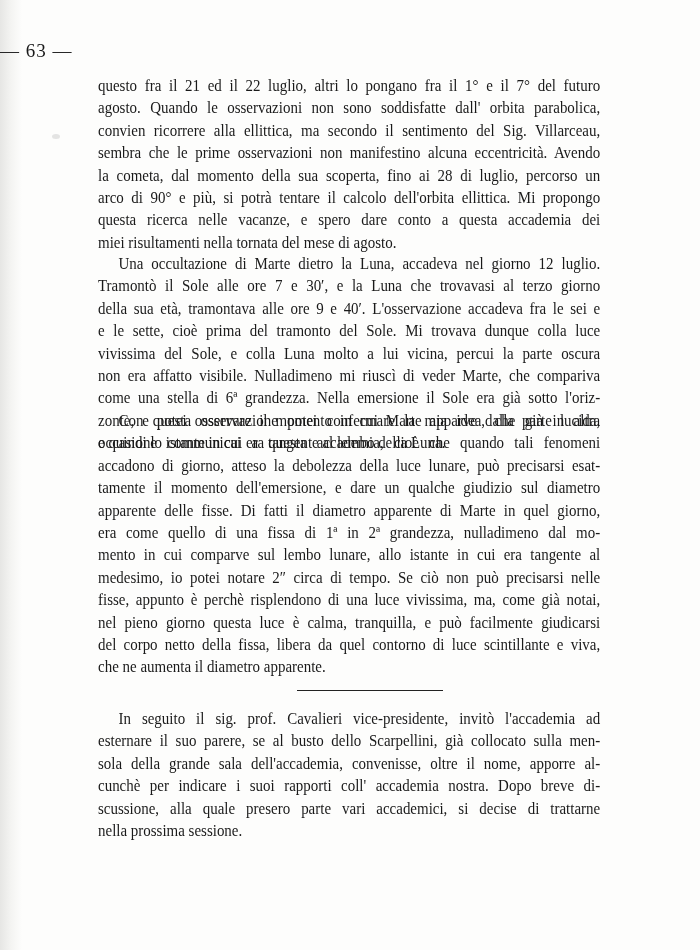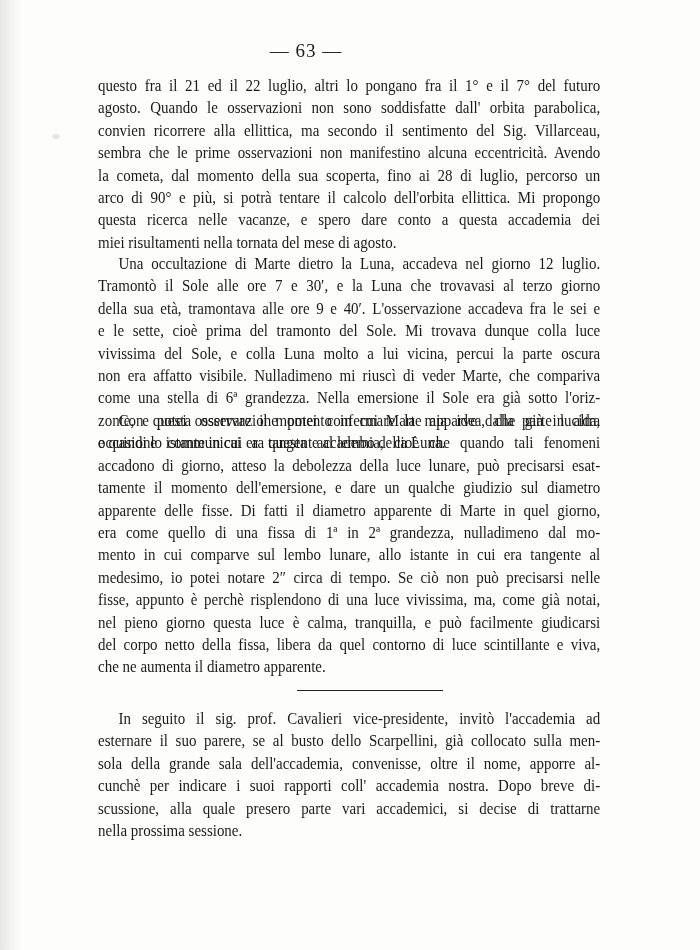--- a/index.html
+++ b/index.html
@@ -19,21 +19,21 @@
       position: absolute;
       left: 0; top: 0; bottom: 0;
       width: 22px;
       background: linear-gradient(to right, #e6e6e4 0%, #f4f4f2 50%, rgba(253,253,252,0) 100%);
     }
     .page-number {
       position: absolute;
       top: 40px;
       left: 0;
       width: 612px;
-      text-align: center;
+      text-align: left;
       font-size: 19px;
       letter-spacing: 1px;
     }
     .body-text {
       position: absolute;
       left: 98px;
       width: 500px;
       font-size: 16.1px;
       line-height: 22.4px;
       transform: scaleX(0.93);

